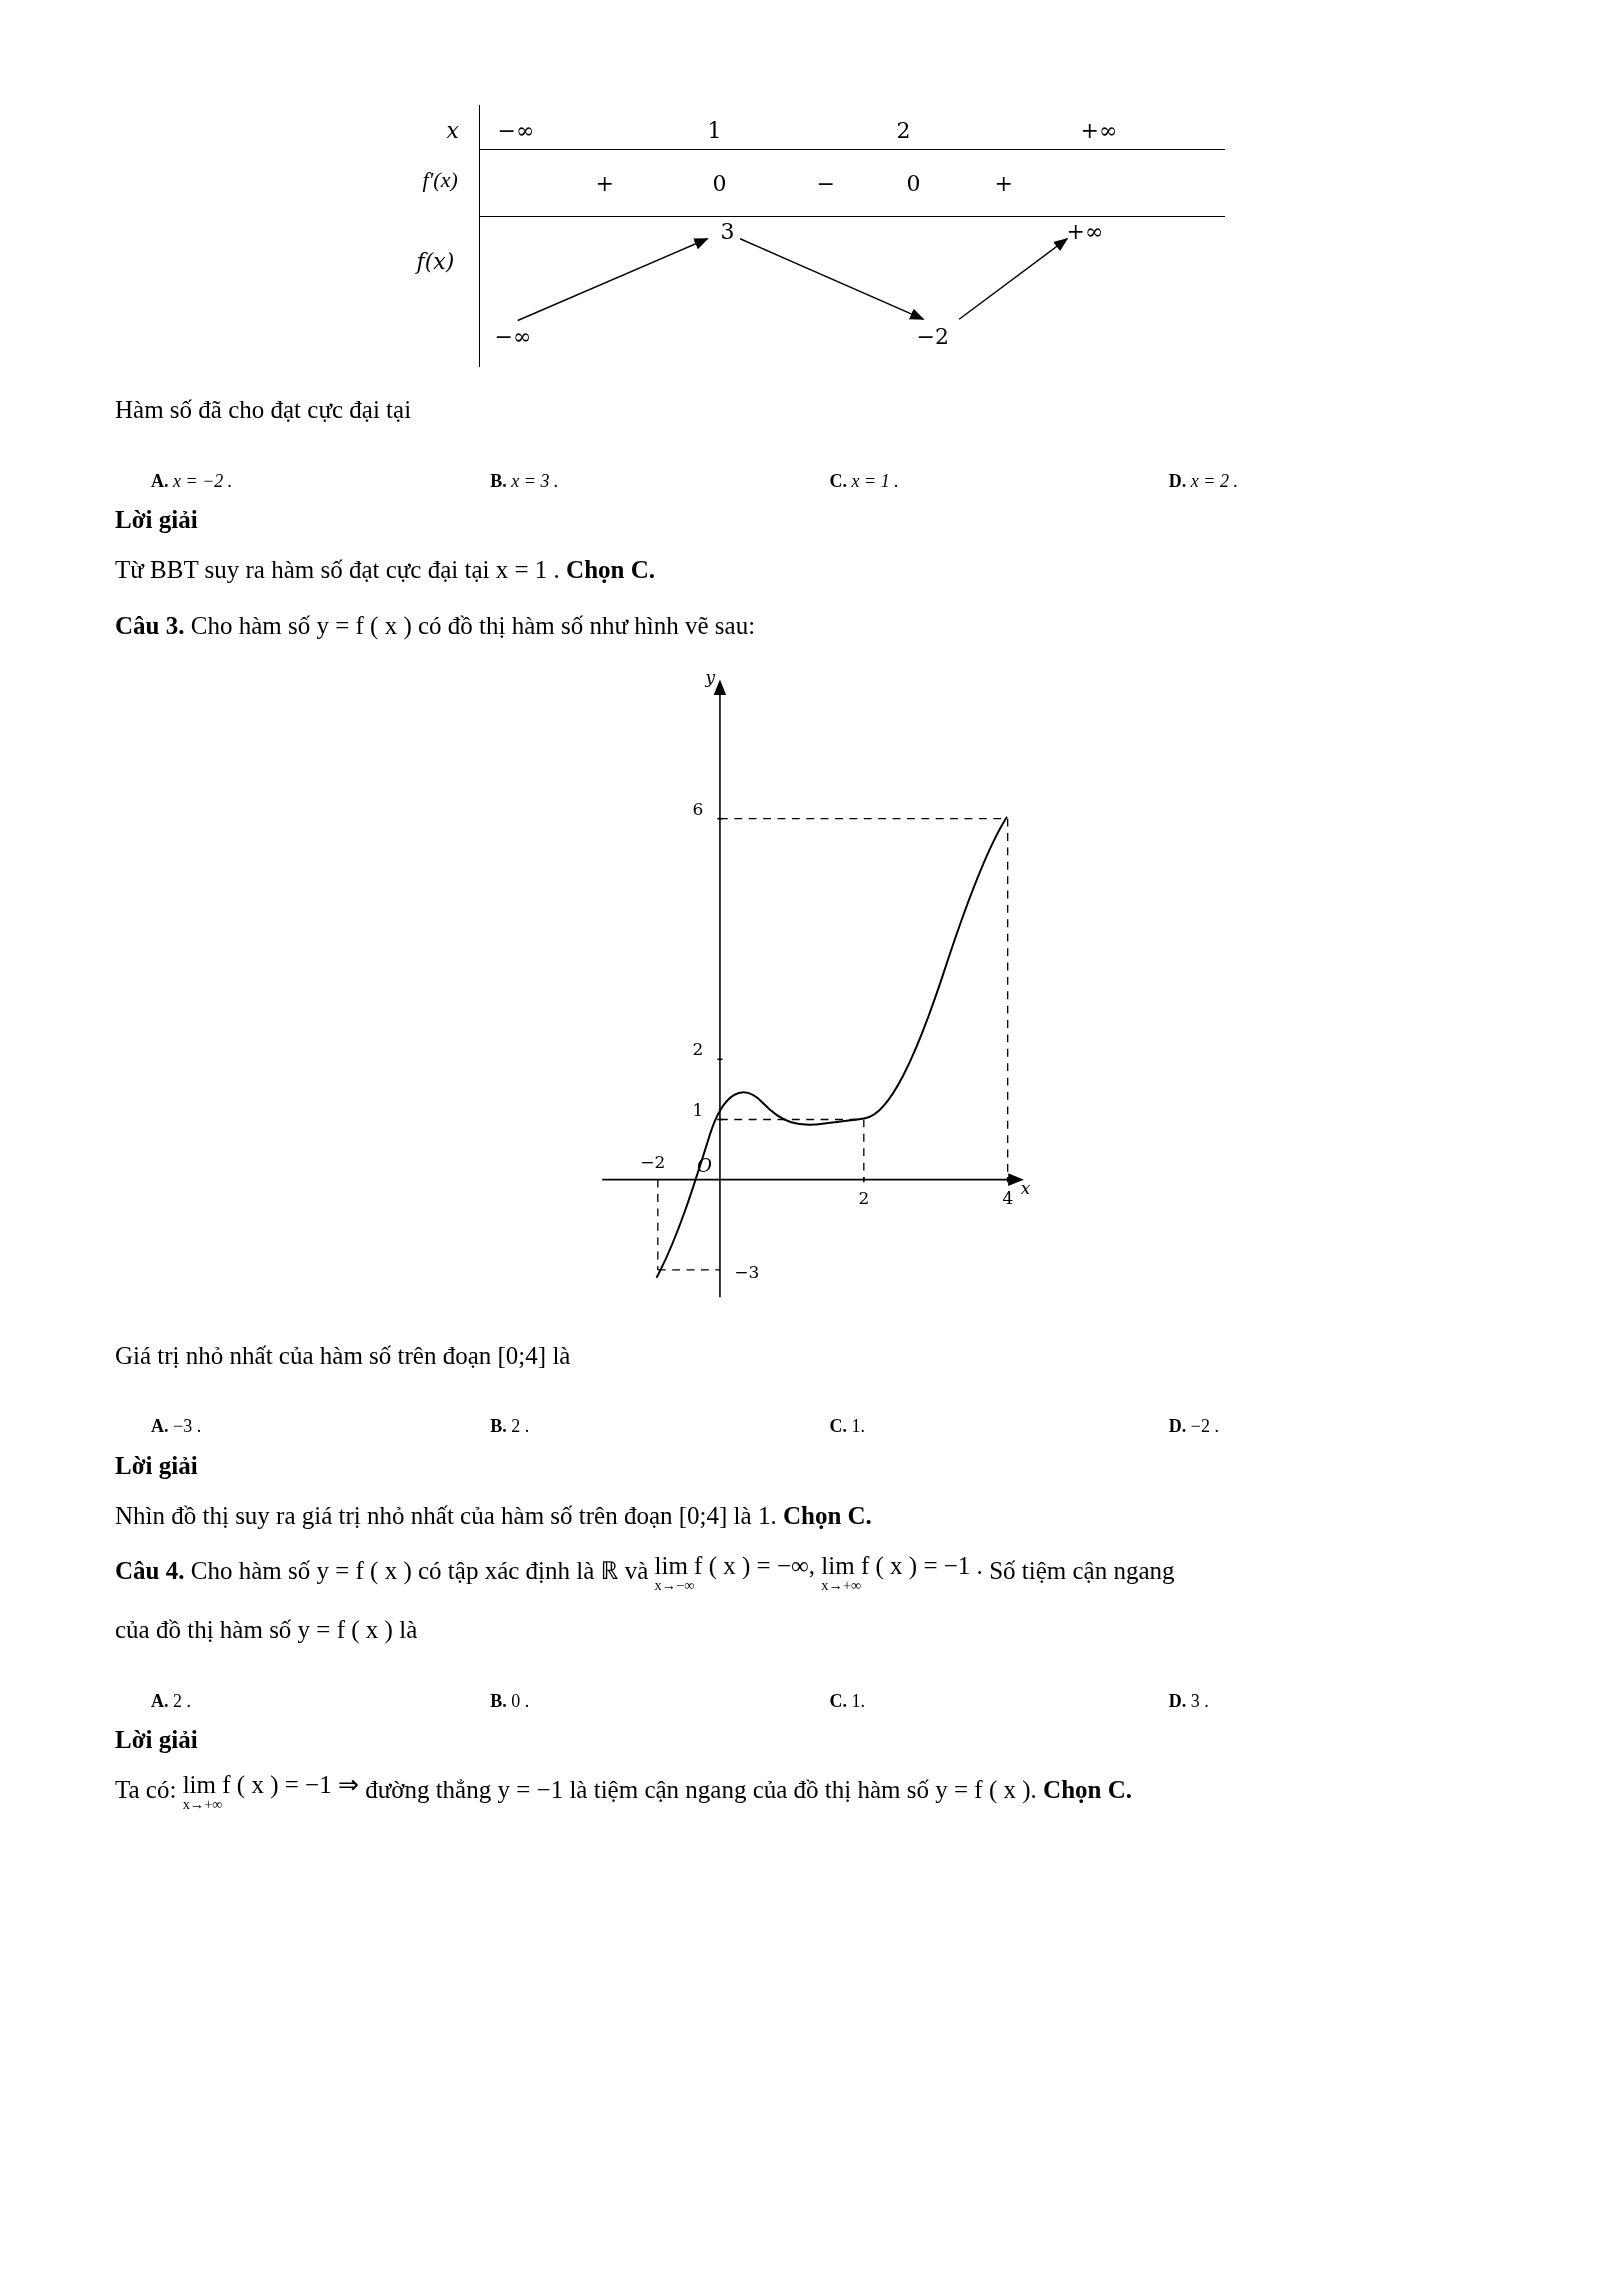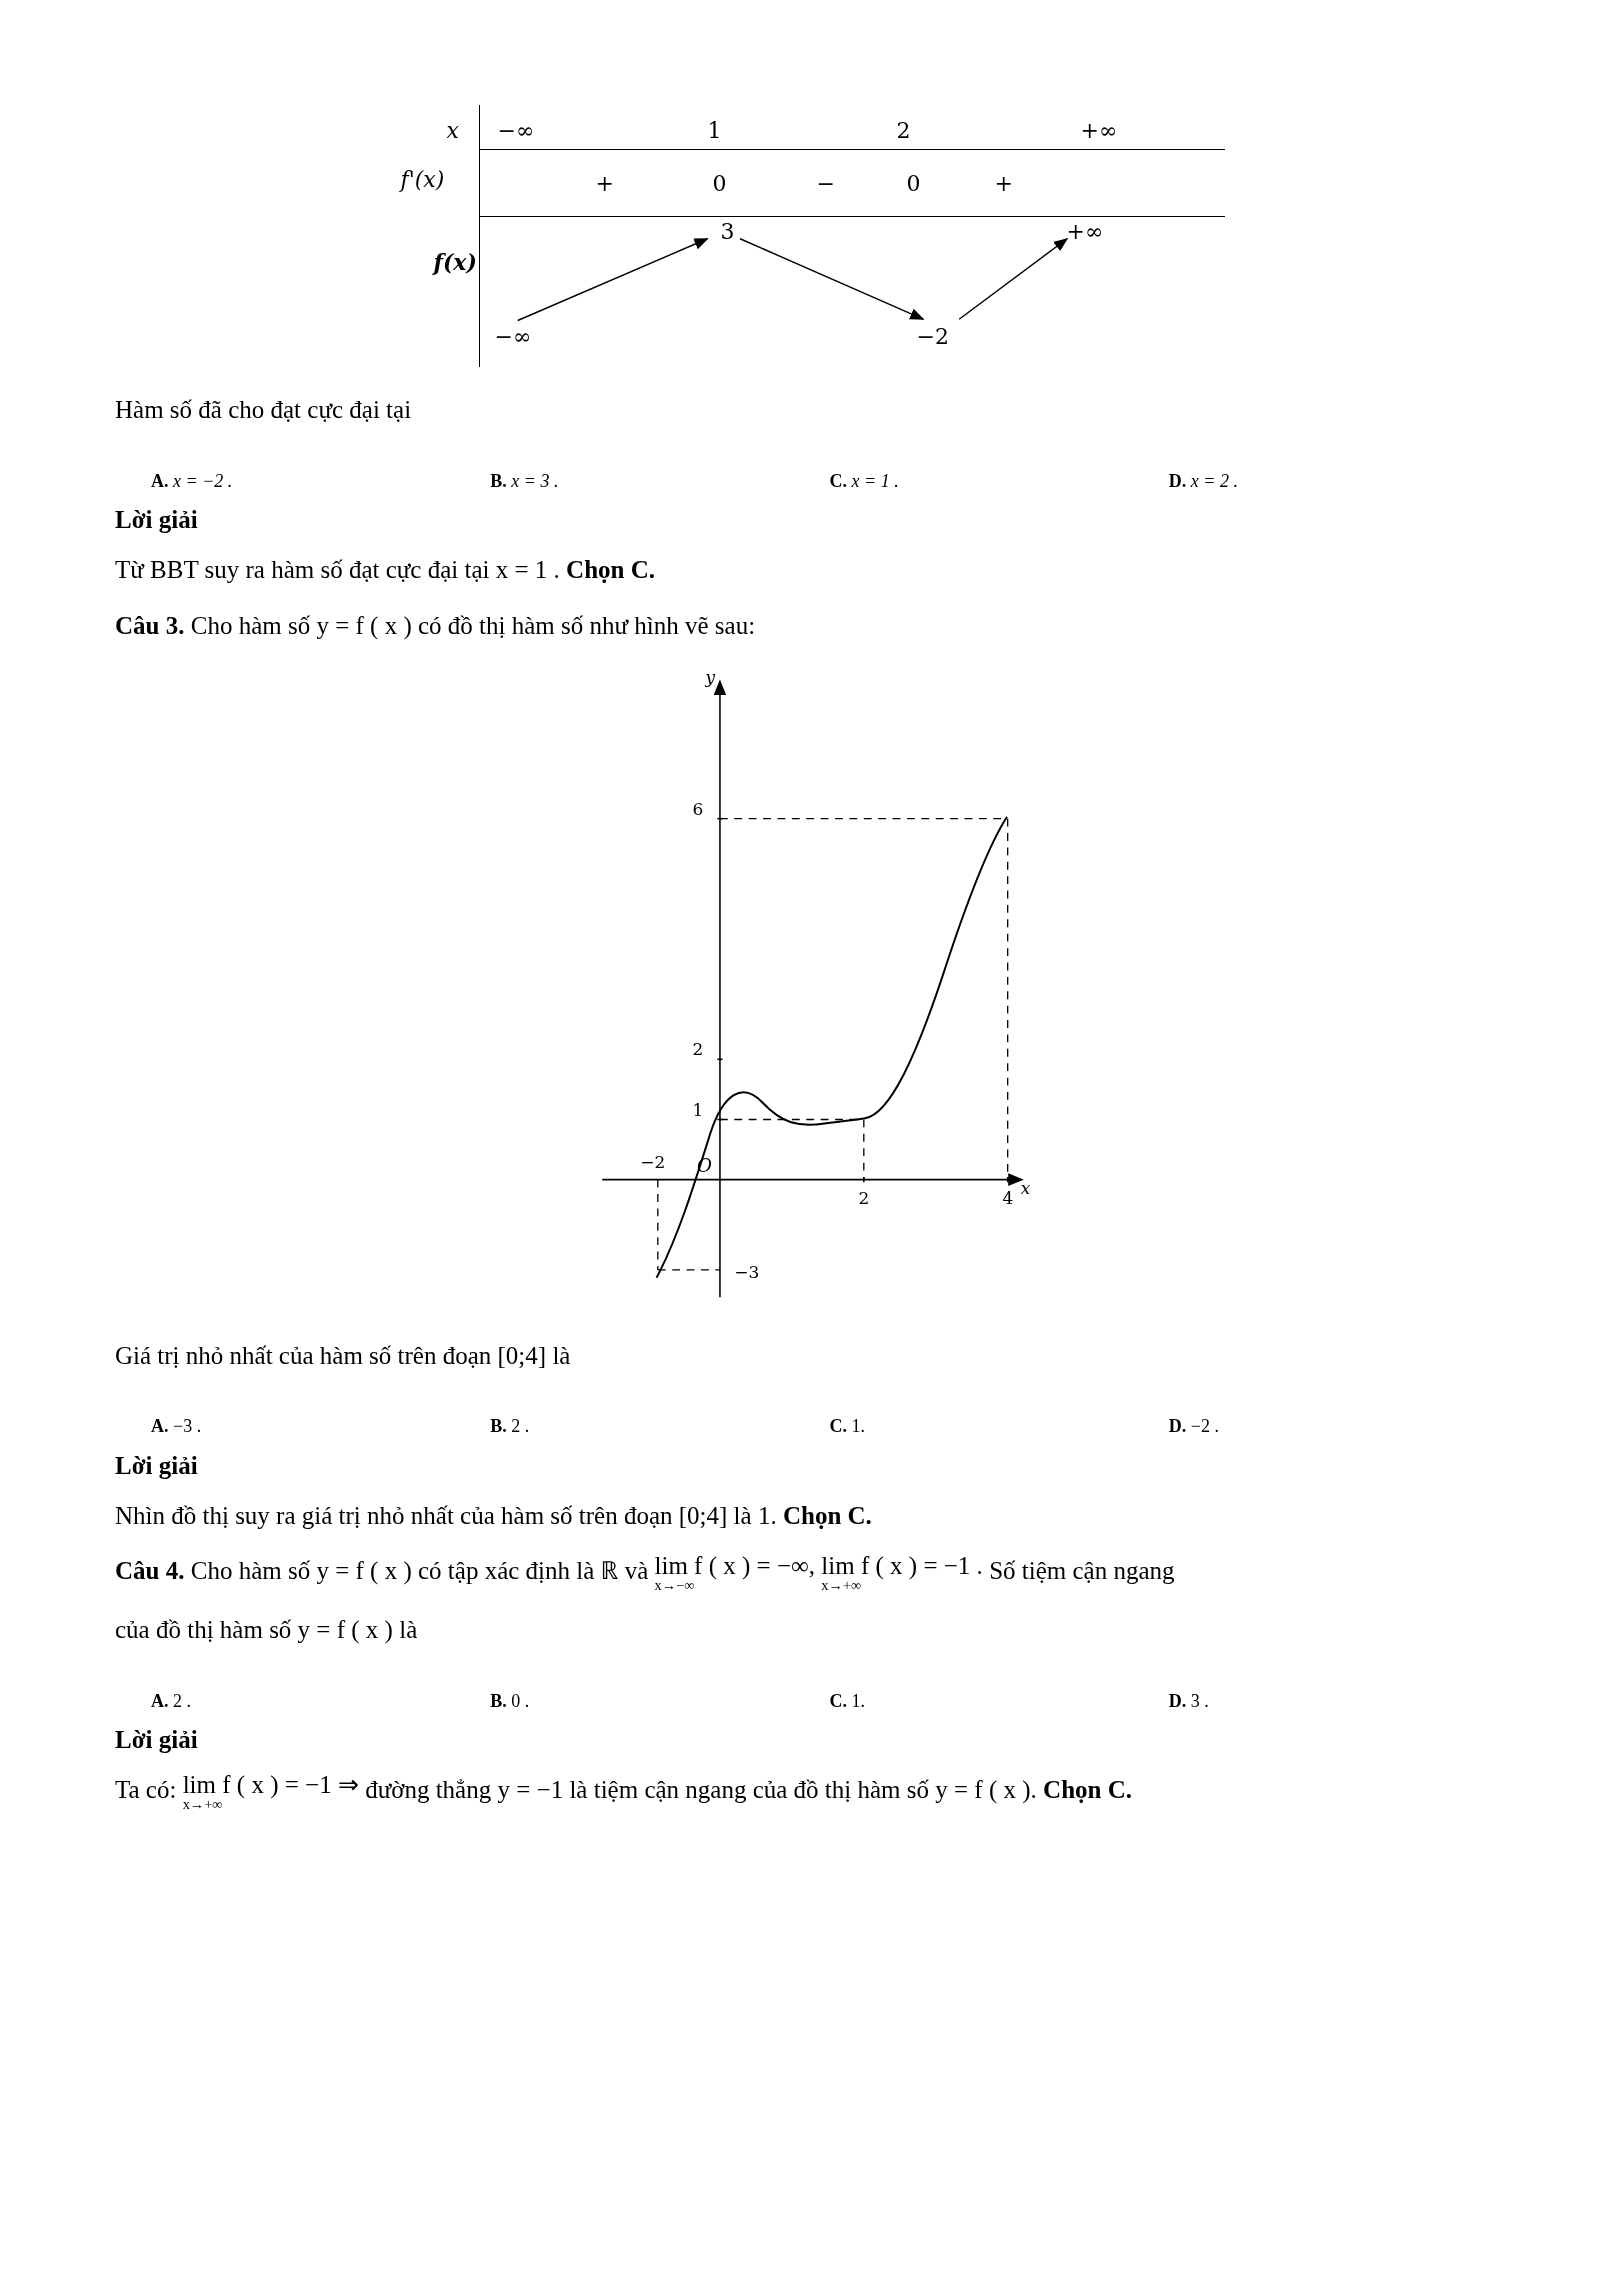--- a/index.html
+++ b/index.html
@@ -54,22 +54,22 @@
 
 <div class="page">
 
   <div class="bbt-wrap">
     <div class="bbt">
       <div class="vline"></div>
       <div class="hline1"></div>
       <div class="hline2"></div>
 
       <div class="lbl" style="left:47px; top:19.6px;">x</div>
-      <div class="lbl" style="left:1px; top:69px;">f'(x)</div>
-      <div class="lbl" style="left:34px; top:151px;font-weight:bold;">f(x)</div>
+      <div class="lbl" style="left:23px; top:69px;font-family:Liberation Serif, serif;">f'(x)</div>
+      <div class="lbl" style="left:17px; top:151px;">f(x)</div>
 
       <div class="cell" style="left:98px; top:19.6px;">−∞</div>
       <div class="cell" style="left:308px; top:19.6px;">1</div>
       <div class="cell" style="left:497px; top:19.6px;">2</div>
       <div class="cell" style="left:681px; top:19.6px;">+∞</div>
 
       <div class="cell" style="left:196px; top:73px;">+</div>
       <div class="cell" style="left:313px; top:73px;">0</div>
       <div class="cell" style="left:417px; top:73px;">−</div>
       <div class="cell" style="left:507px; top:73px;">0</div>

